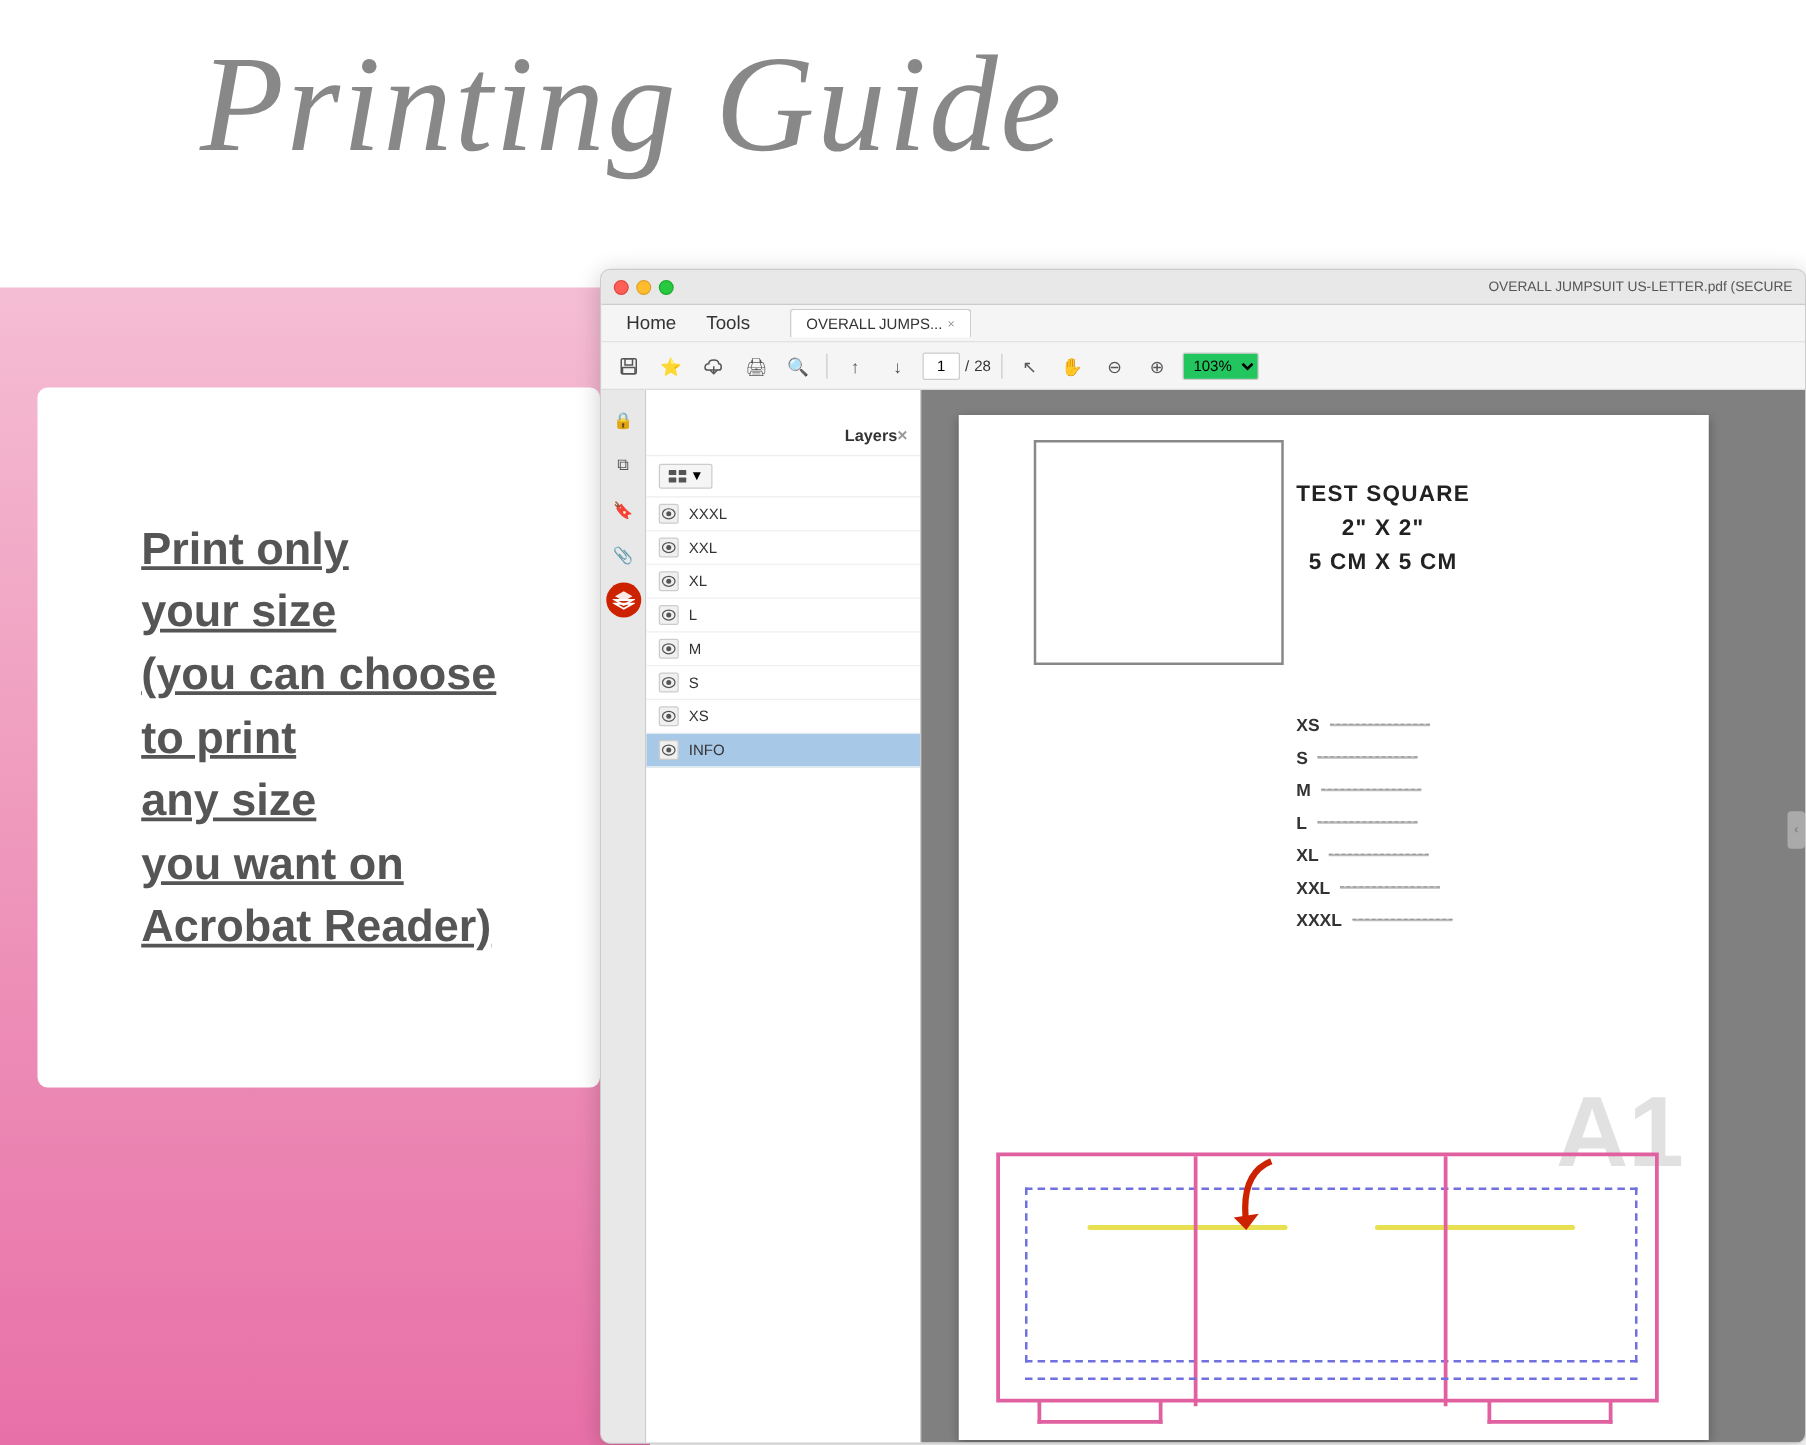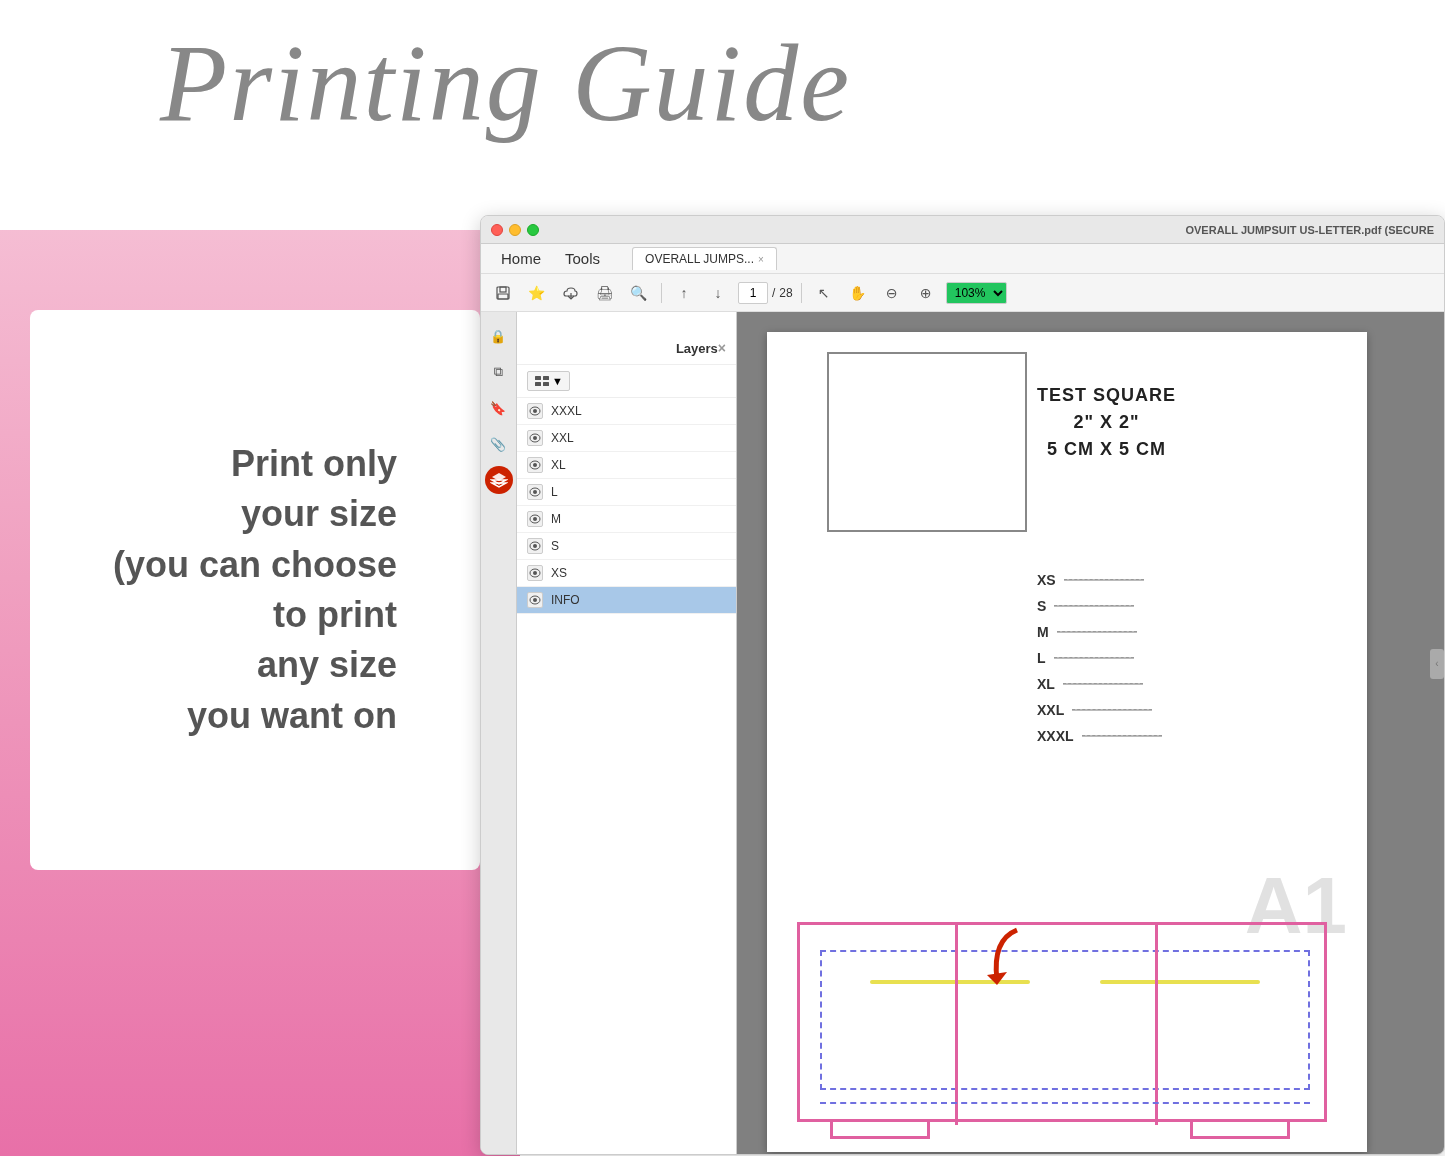--- a/index.html
+++ b/index.html
@@ -59,22 +59,23 @@
       z-index: 3;
       display: flex;
       align-items: center;
       justify-content: center;
       padding: 30px;
     }
     .left-text-content {
       font-size: 36px;
       font-weight: 800;
       color: #555;
-      text-align: right;
+      text-align: left;
       line-height: 1.4;
+      text-decoration: underline;
     }
 
     
     .acrobat-window {
       position: absolute;
       left: 480px;
       top: 215px;
       width: 965px;
       height: 940px;
       background: #f2f2f2;
@@ -106,21 +107,21 @@
       border-radius: 50%;
     }
     .tl-red { background: #ff5f57; border: 1px solid #e0443e; }
     .tl-yellow { background: #ffbd2e; border: 1px solid #dea123; }
     .tl-green { background: #28c840; border: 1px solid #1aab29; }
     .title-bar-text {
       position: absolute;
       right: 10px;
       font-size: 11px;
       color: #555;
-      font-weight: 700;
+      font-weight: 400;
       padding-left: 38px;
     }
 
     
     .menu-bar {
       height: 30px;
       background: #f5f5f5;
       border-bottom: 1px solid #ddd;
       display: flex;
       align-items: center;
@@ -414,20 +415,21 @@
 <div class="printing-guide-title">Printing Guide</div>
 
 <div class="left-text-box">
   <div class="left-text-content">
     <span>Print only</span><br>
     <span>your size</span><br>
     <span>(you can choose</span><br>
     <span>to print</span><br>
     <span>any size</span><br>
     <span>you want on</span><br>
+    <span>Acrobat Reader)</span>
   </div>
 </div>
 
 <div class="acrobat-window">
 
   <div class="title-bar">
     <div class="traffic-lights">
       <div class="tl tl-red"></div>
       <div class="tl tl-yellow"></div>
       <div class="tl tl-green"></div>

